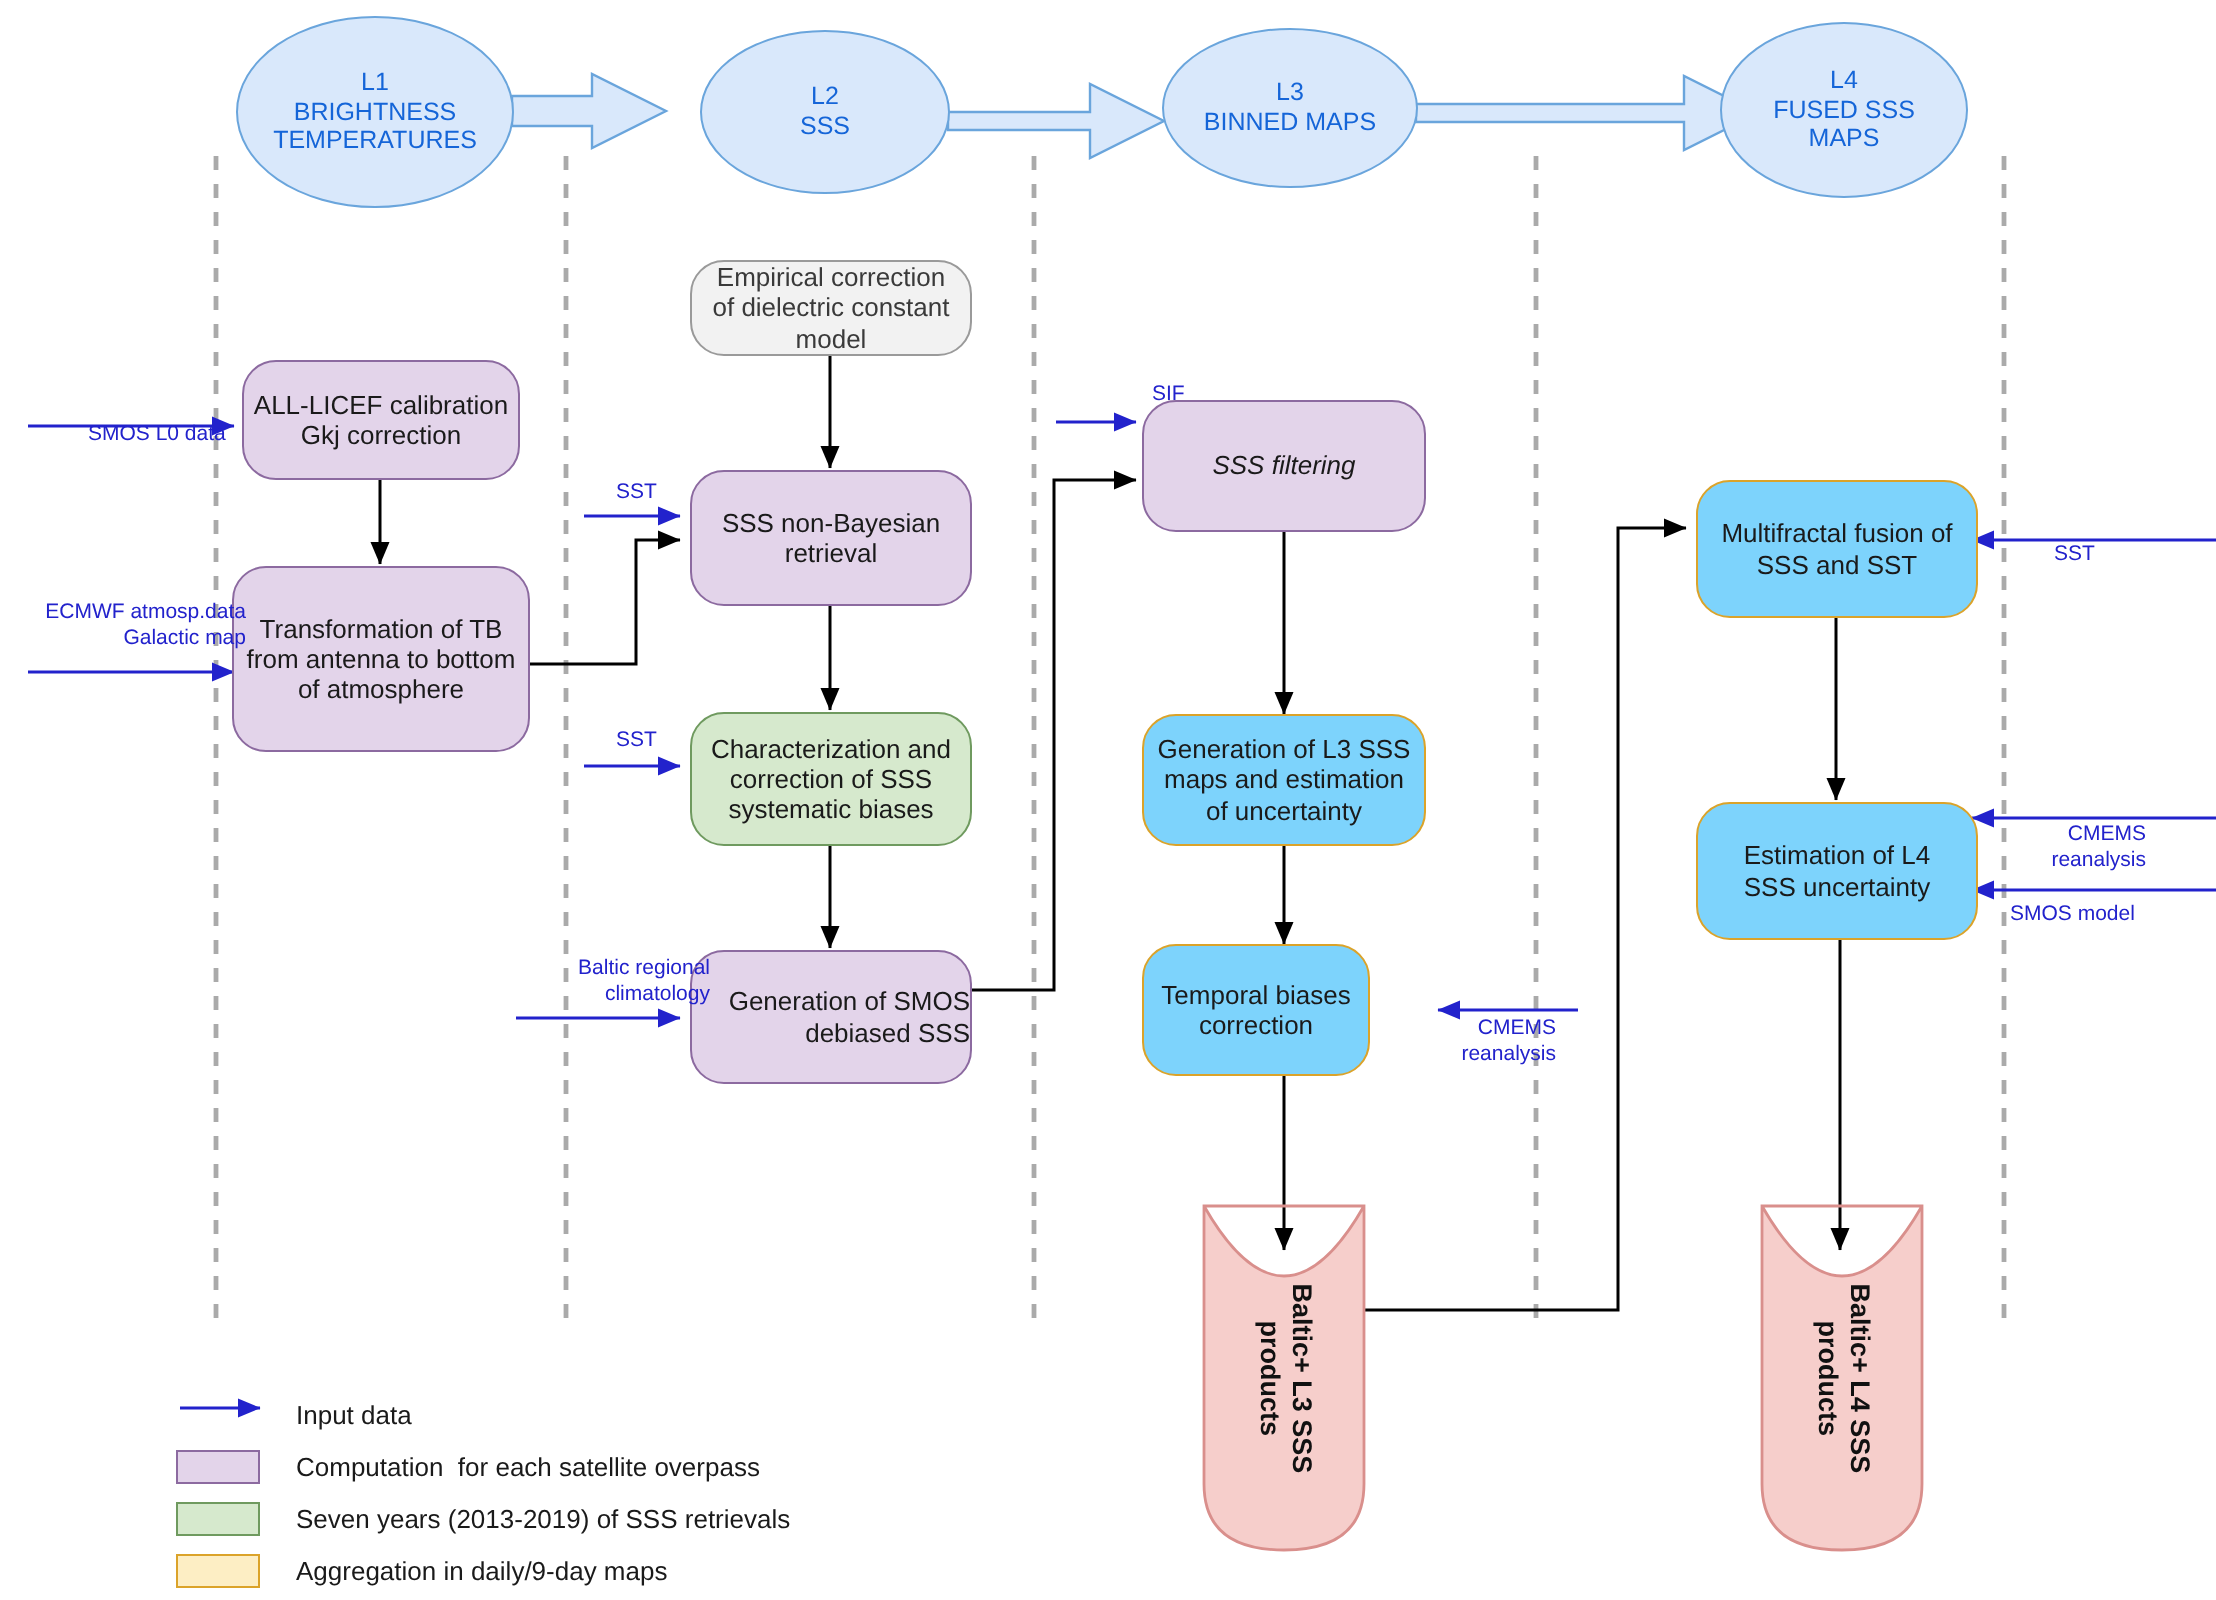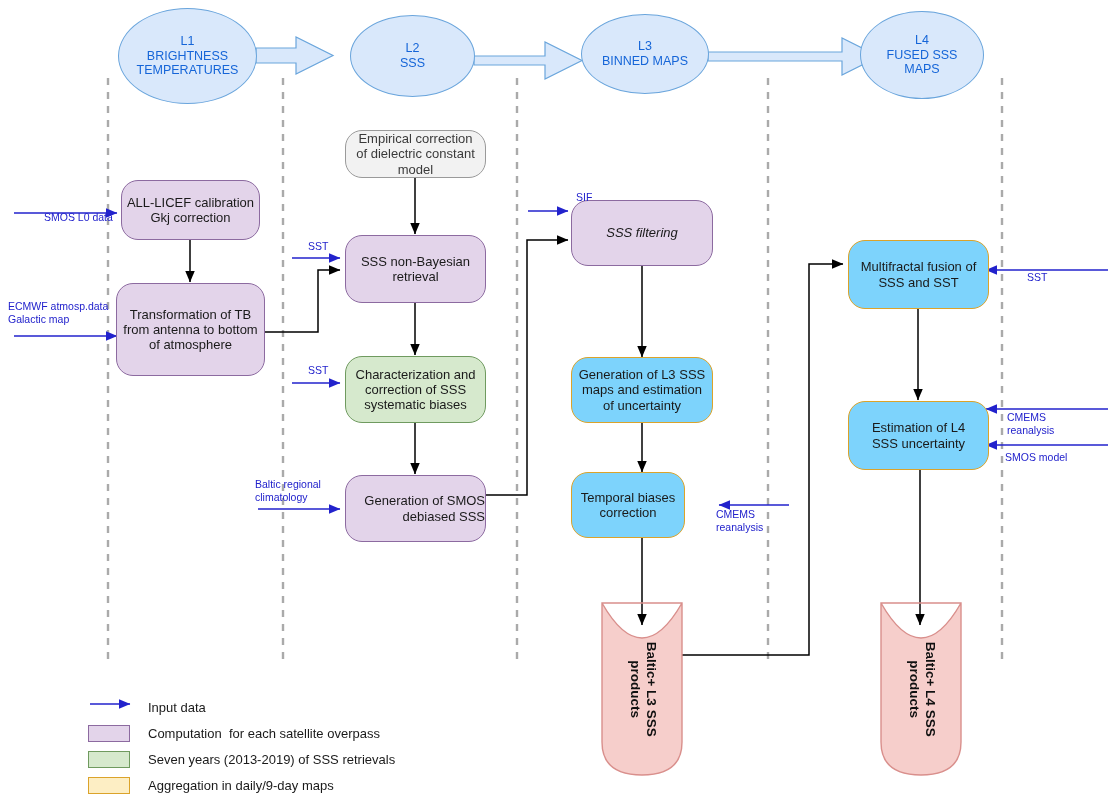--- a/index.html
+++ b/index.html
@@ -26,21 +26,21 @@
   
   .product{position:absolute;z-index:3;}
   .product .plabel{position:absolute;left:0;top:0;width:100%;height:100%;
        display:flex;align-items:center;justify-content:center;}
   .product .plabel span{transform:rotate(90deg);white-space:nowrap;
        font-size:13.5px;font-weight:bold;color:#111;line-height:1.2;text-align:center;}
 
   
   .inlabel{position:absolute;color:#2222cc;font-size:10.5px;z-index:4;
            line-height:1.2;white-space:nowrap;}
-  .inlabel.c{text-align:left;}
+  .inlabel.c{text-align:right;}
 
   
   #legend{position:absolute;left:88px;top:694px;z-index:4;}
   .lrow{display:flex;align-items:center;height:26px;}
   .lrow .swatch{width:42px;height:17px;box-sizing:border-box;margin-right:18px;}
   .lrow .arrowcell{width:42px;height:17px;margin-right:18px;position:relative;}
   .lrow .ltext{font-size:13px;color:#1a1a1a;white-space:pre;}
   .sw-purple{border:1.2px solid #8c6aa0;background:#e3d4ea;}
   .sw-green{border:1.2px solid #6f9a5f;background:#d6e9cd;}
   .sw-orange{border:1.2px solid #dba32a;background:#fdeec4;}

